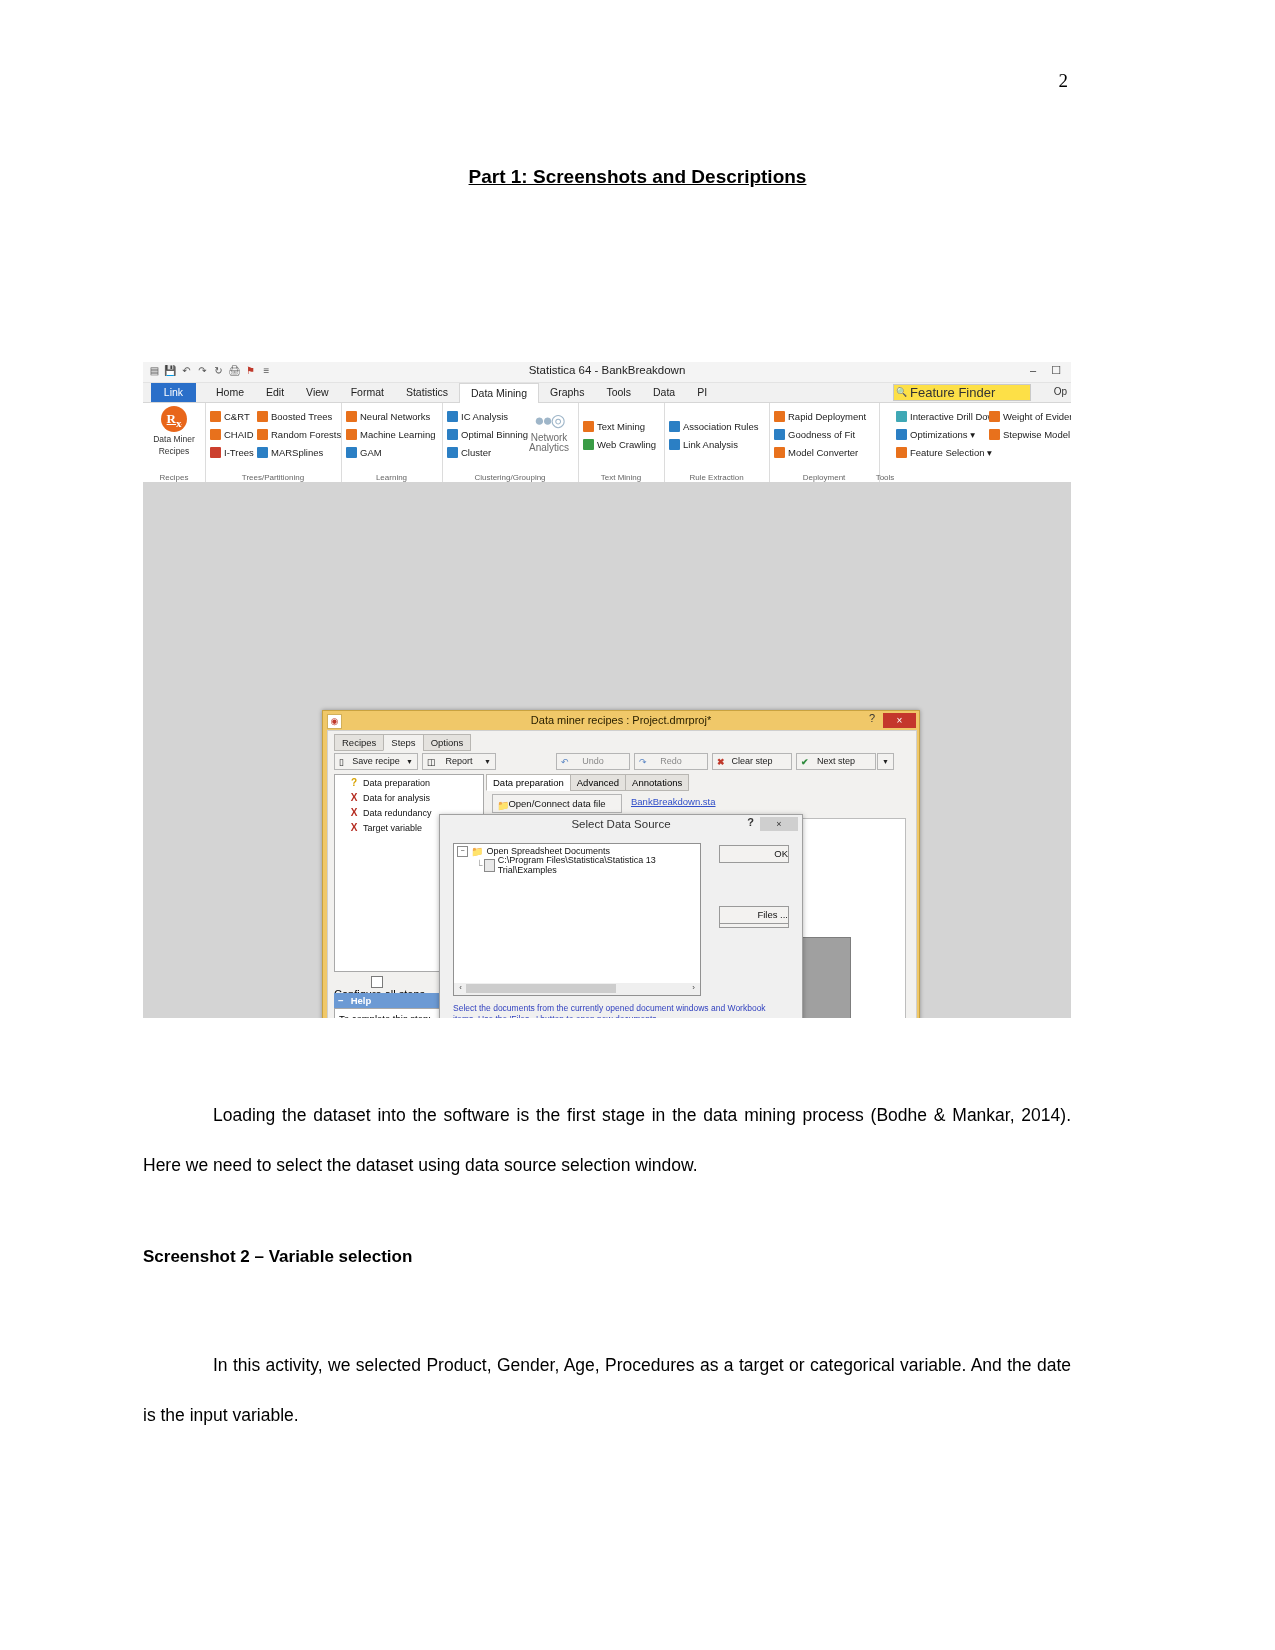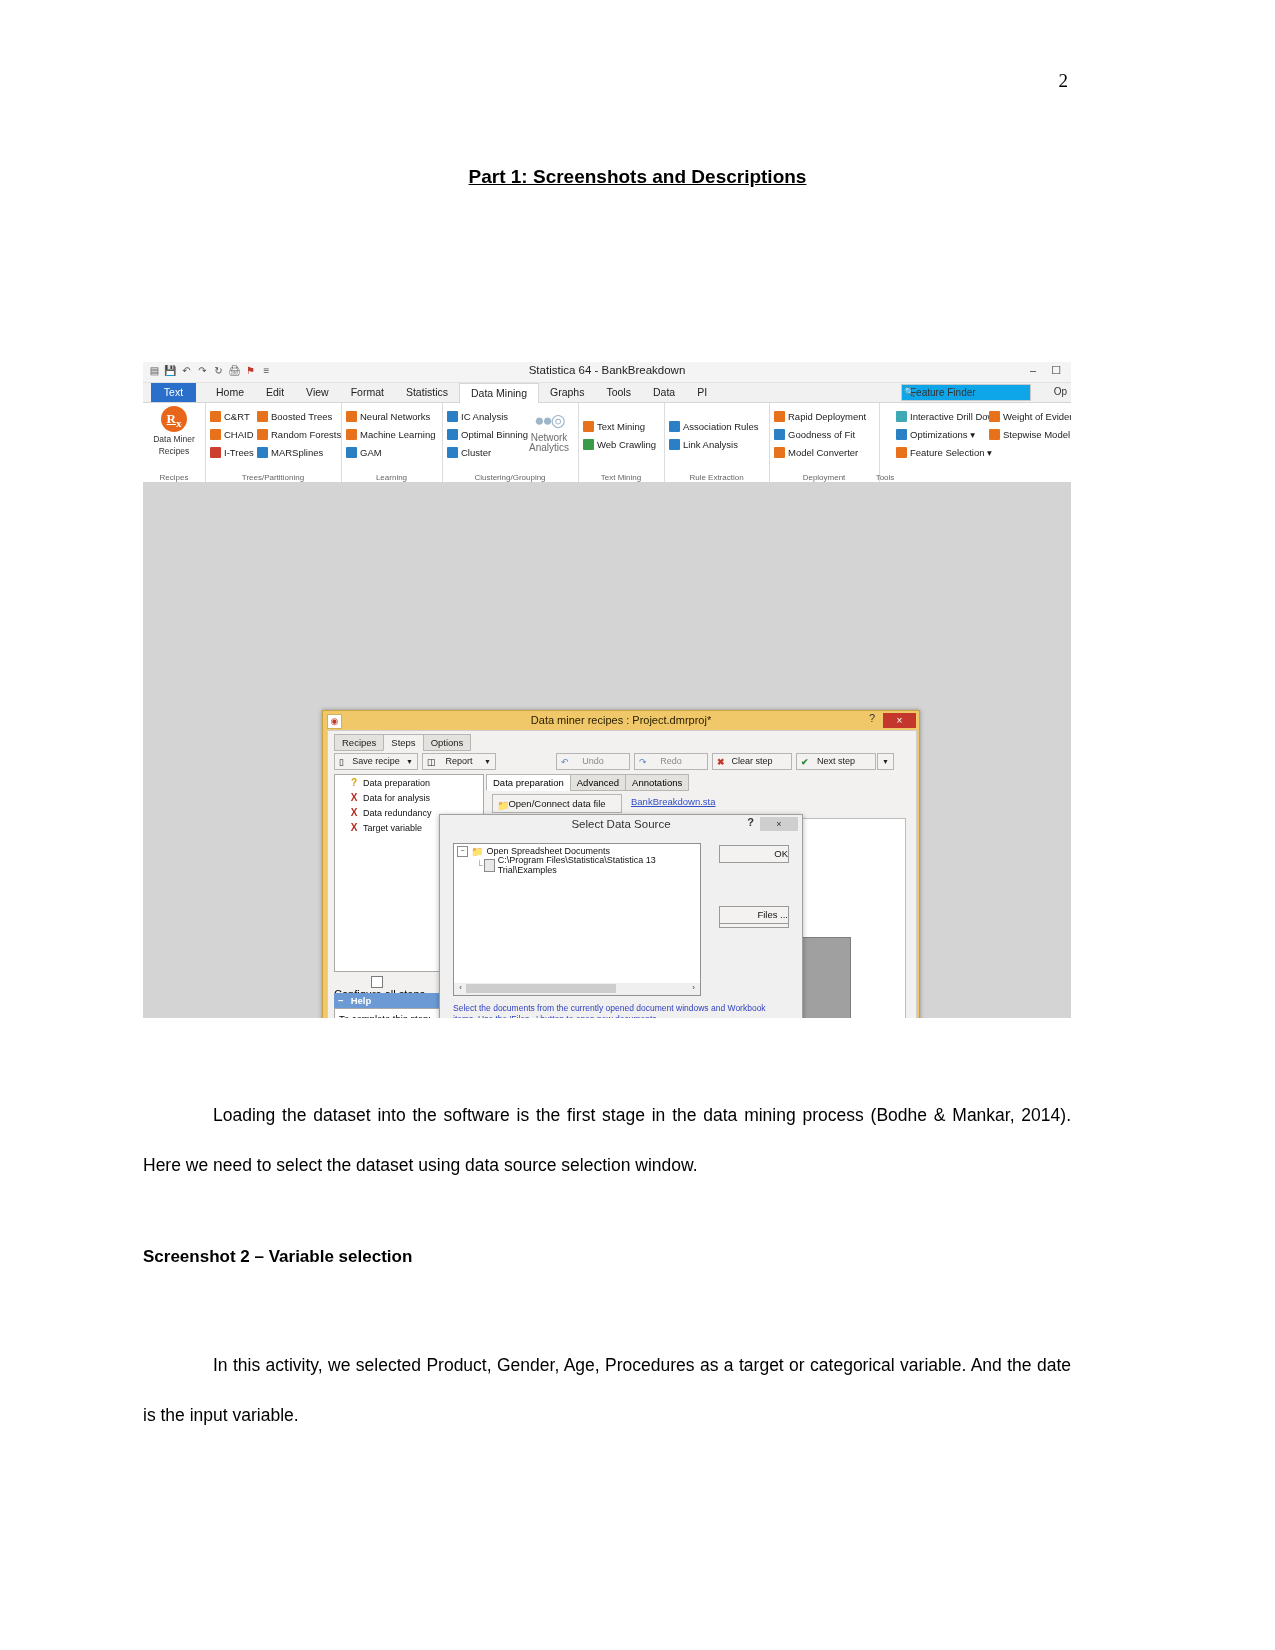--- a/index.html
+++ b/index.html
@@ -65,22 +65,22 @@
   .tabbar { position:relative; height:19px; background:#f1f1f1;
             border-bottom:1px solid #d6d6d6; }
   .filetab { position:absolute; left:8px; top:0; width:45px; height:19px;
              background:#2a6fc9; color:#fff; font-size:10.5px;
              text-align:center; line-height:19px; }
   .tabs { position:absolute; left:62px; top:0; display:flex; }
   .tabs .t { font-size:10.5px; color:#222; padding:0 11px; line-height:19px; height:19px; }
   .tabs .t.active { background:#fff; border:1px solid #d6d6d6; border-bottom:none;
                     line-height:18px; }
   .finder { position:absolute; right:40px; top:1px; width:120px; height:15px;
-            background:#0ea5e9; border:1px solid #c9c9c9; font-size:10px;
-            color:#333; line-height:15px; padding-left:8px; }
+            background:#fde047; border:1px solid #c9c9c9; font-size:13px;
+            color:#333; line-height:15px; padding-left:16px; }
   .finder:before { content:"\1F50D"; position:absolute; left:2px; top:0px; font-size:9px; color:#1a7a3c;}
   .opt-lbl { position:absolute; right:4px; top:3px; font-size:10px; color:#333; }
 
   .ribbon { position:relative; height:80px; background:#fff; }
   .rgroup { position:absolute; top:0; height:80px; border-right:1px solid #dcdcdc; }
   .rgroup .glabel { position:absolute; bottom:1px; left:0; width:100%;
                     text-align:center; font-size:8px; color:#666; }
   .bigbtn { position:absolute; left:0; top:3px; width:62px; text-align:center; }
   .bigbtn .circ { width:26px; height:26px; border-radius:50%;
                   background:#e8661a; margin:0 auto; color:#fff;
@@ -209,21 +209,21 @@
           <span class="ic">↻</span>
           <span class="ic">🖨</span>
           <span class="ic red">⚑</span>
           <span class="ic">≡</span>
         </div>
         <div class="win-title">Statistica 64 - BankBreakdown</div>
         <div class="win-btns">– ☐</div>
       </div>
 
       <div class="tabbar">
-        <div class="filetab">Text</div>
+        <div class="filetab">Link</div>
         <div class="tabs">
           <div class="t">Home</div>
           <div class="t">Edit</div>
           <div class="t">View</div>
           <div class="t">Format</div>
           <div class="t">Statistics</div>
           <div class="t active">Data Mining</div>
           <div class="t">Graphs</div>
           <div class="t">Tools</div>
           <div class="t">Data</div>

